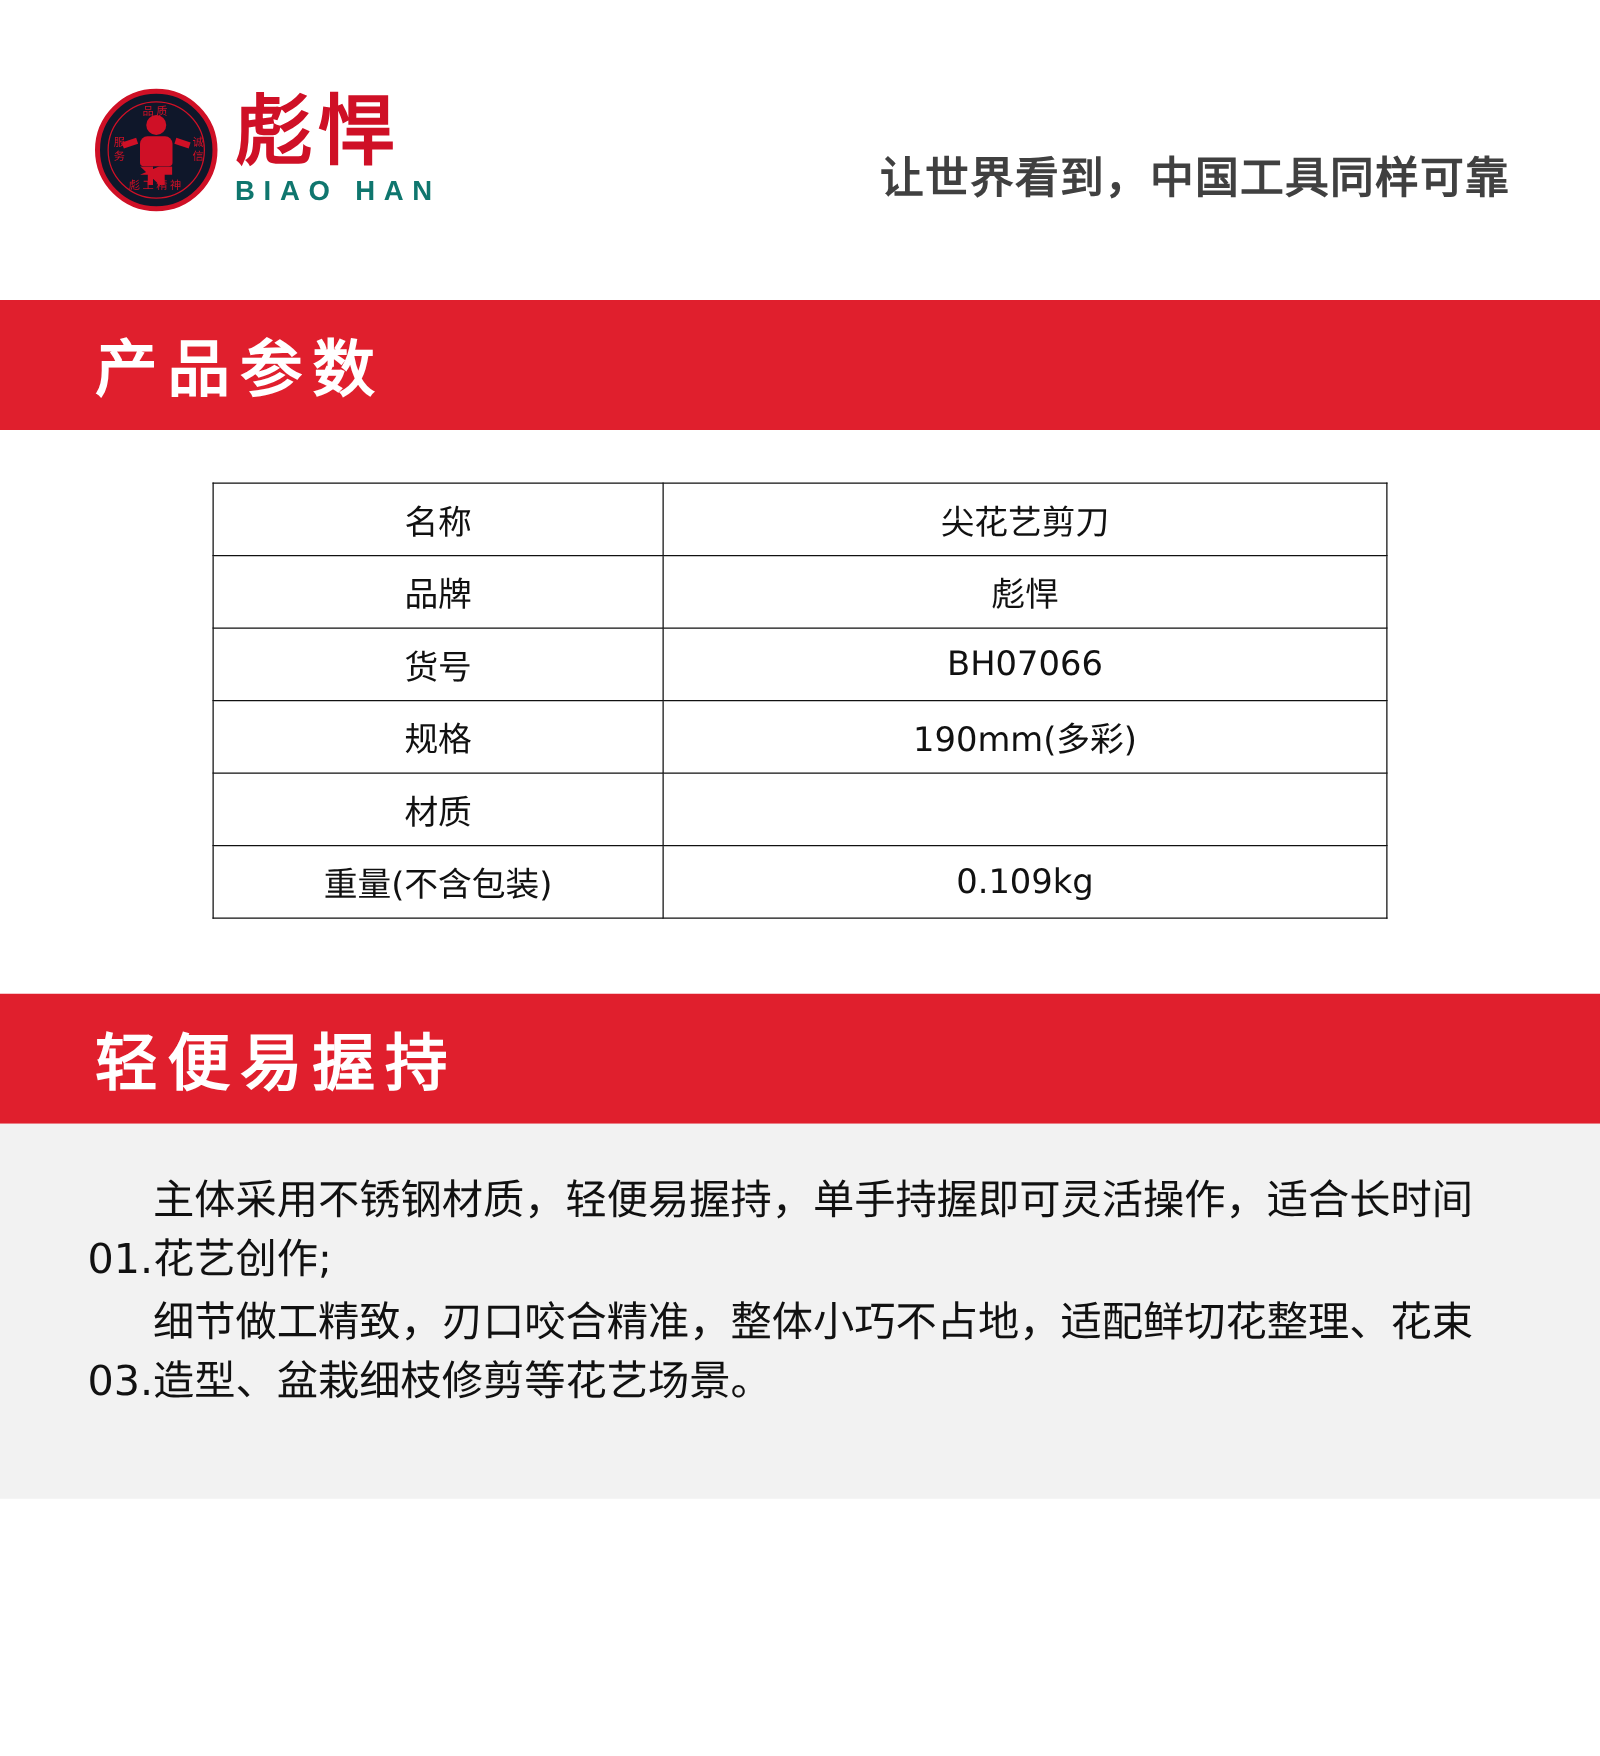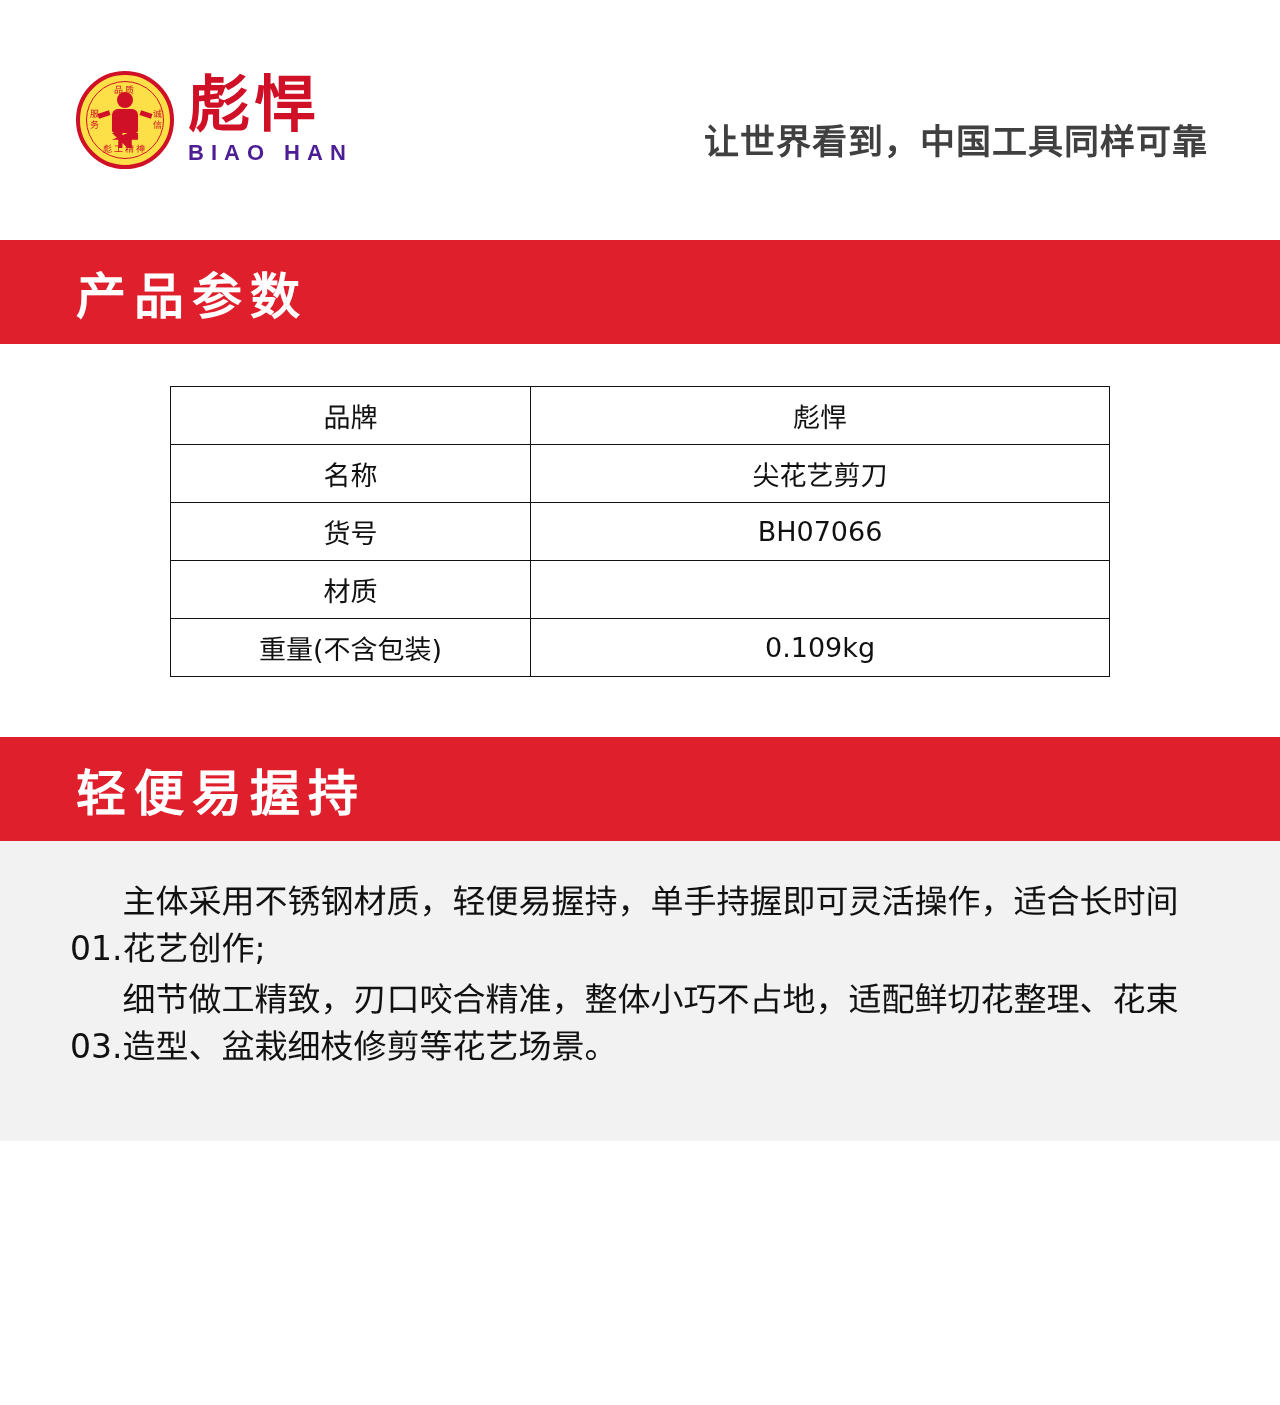--- a/index.html
+++ b/index.html
@@ -26,21 +26,21 @@
   }
   .logo-block {
     display: flex;
     align-items: center;
   }
   .logo-seal {
     width: 98px;
     height: 98px;
     flex: 0 0 98px;
     border-radius: 50%;
-    background: #fde047;
+    background: #0f172a;
     border: 4px solid #cf1026;
     position: relative;
     margin-right: 14px;
     overflow: hidden;
   }
   .logo-seal .seal-ring {
     position: absolute;
     inset: 6px;
     border-radius: 50%;
     border: 1px solid #cf1026;
@@ -122,21 +122,21 @@
     font-size: 62px;
     line-height: 1;
     color: #cf1026;
     letter-spacing: 4px;
   }
   .logo-en {
     margin-top: 4px;
     font-size: 22px;
     font-weight: bold;
     letter-spacing: 7px;
-    color: #4c1d95;
+    color: #0f766e;
     text-align: center;
   }
   .header-slogan {
     margin-left: auto;
     font-family: "DejaVu Sans", sans-serif;
     font-size: 35px;
     font-weight: bold;
     color: #404040;
     letter-spacing: 1px;
     padding-top: 36px;
@@ -235,30 +235,34 @@
 </div>
 
 <div class="band">
   <div class="band-title">产品参数</div>
 </div>
 
 <div class="params-area">
   <table class="spec">
     <tbody>
       <tr>
+        <td class="label">名称</td>
+        <td class="value">尖花艺剪刀</td>
+      </tr>
+      <tr>
         <td class="label">品牌</td>
         <td class="value">彪悍</td>
       </tr>
       <tr>
-        <td class="label">名称</td>
-        <td class="value">尖花艺剪刀</td>
-      </tr>
-      <tr>
         <td class="label">货号</td>
         <td class="value">BH07066</td>
+      </tr>
+      <tr>
+        <td class="label">规格</td>
+        <td class="value">190mm(多彩)</td>
       </tr>
       <tr>
         <td class="label">材质</td>
         <td class="value"></td>
       </tr>
       <tr>
         <td class="label">重量(不含包装)</td>
         <td class="value">0.109kg</td>
       </tr>
     </tbody>

